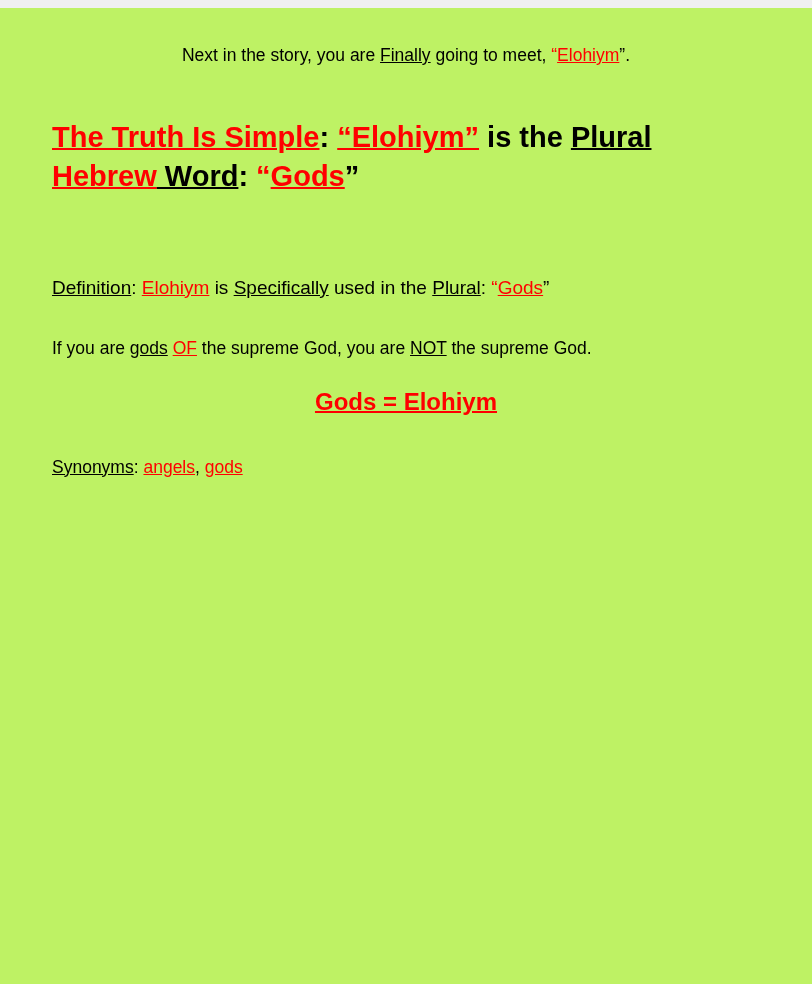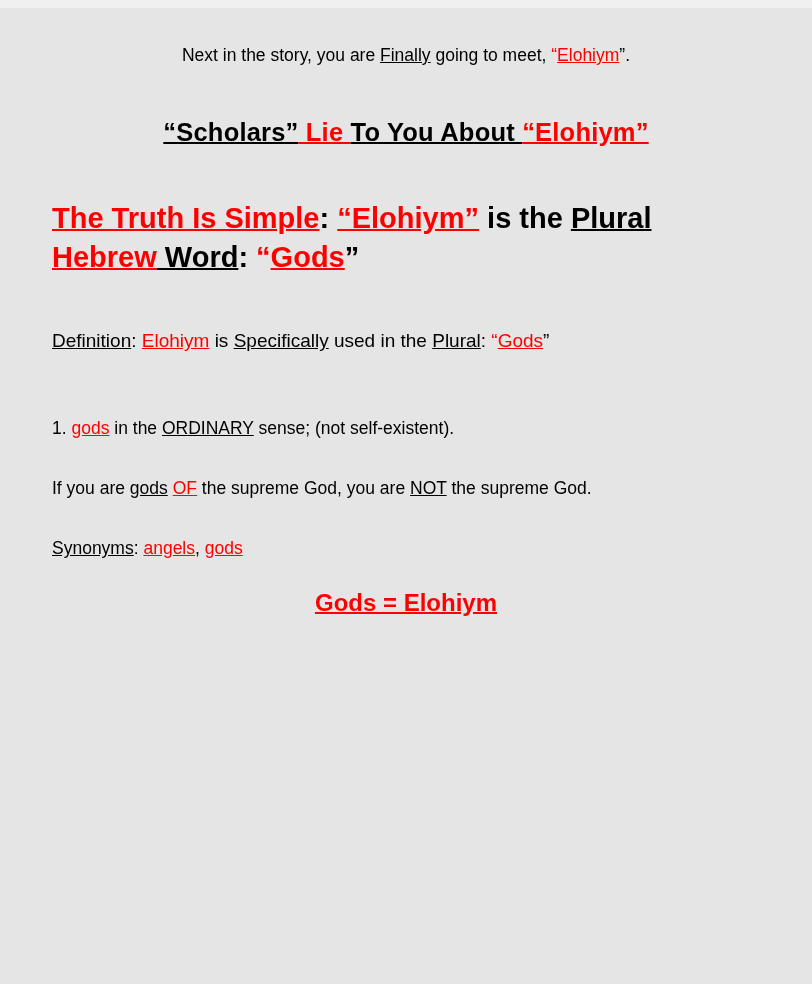--- a/index.html
+++ b/index.html
@@ -11,21 +11,21 @@
     height: 984px;
     background: #ffffff;
     font-family: "Liberation Sans", sans-serif;
     color: #000000;
     overflow: hidden;
   }
   .page {
     position: relative;
     width: 812px;
     height: 984px;
-    background: #e5e5e5;
+    background: #bef264;
     box-sizing: border-box;
   }
   .topbar {
     position: absolute;
     top: 0; left: 0;
     width: 812px;
     height: 8px;
     background: #f0f0f0;
   }
   .content {
@@ -59,21 +59,21 @@
   }
 
   .red { color: #ff0000; }
   .u { text-decoration: underline; text-underline-offset: 1px; }
   .ru { color: #ff0000; text-decoration: underline; text-underline-offset: 1px; }
 
   
   .s1 { margin-top: 36px; }
   .s2 { margin-top: 47px; }
   .s3 { margin-top: 50px; }
-  .s4 { margin-top: 51px; }
+  .s4 { margin-top: 79px; }
   .s5 { margin-top: 52px; }
   .s6 { margin-top: 63px; }
   .s7 { margin-top: 44px; }
   .s8 { margin-top: 55px; }
   .s9 { margin-top: 46px; }
   .s10 { margin-top: 36px; }
   .s11 { margin-top: 46px; }
   .s13 { margin-top: 37px; }
   .s14 { margin-top: 26px; }
 </style>
@@ -81,33 +81,31 @@
 <body>
 
 <div class="page">
 
   <div class="topbar"></div>
 
   <div class="content">
 
     <p class="line center s1"><span>Next in the story, you are </span><span class="u">Finally</span><span> going to meet, </span><span class="red">“</span><span class="ru">Elohiym</span><span>”</span><span>.</span></p>
 
-    <p class="line center h-big s2"><span class="u">“Scholars”</span><span class="ru"> Lie </span><span class="u">To You About </span><span class="ru">“Elohiym”</span></p>
 
     <p class="line left h-mid s3"><span class="ru">The Truth Is Simple</span><span>: </span><span class="ru">“Elohiym”</span><span> is the </span><span class="u">Plural </span><span class="ru">Hebrew</span><span class="u"> Word</span><span>: </span><span class="red">“</span><span class="ru">Gods</span><span>”</span></p>
 
     <p class="line left s4" style="font-size:19px;"><span class="u">Definition</span><span>: </span><span class="ru">Elohiym</span><span> is </span><span class="u">Specifically</span><span> used in the </span><span class="u">Plural</span><span>: </span><span class="red">“</span><span class="ru">Gods</span><span>”</span></p>
 
 
-    <p class="line left s6"><span>1. </span><span class="ru">gods</span><span> in the </span><span class="u">ORDINARY</span><span> sense; (not self-existent).</span></p>
 
 
 
 
     <p class="line left s10"><span>If you are </span><span class="u">gods</span><span> </span><span class="ru">OF</span><span> the supreme God, you are </span><span class="u">NOT</span><span> the supreme God.</span></p>
 
 
+    <p class="line center h-eq s14"><span class="ru">Gods = Elohiym</span></p>
+
     <p class="line left s13"><span class="u">Synonyms</span><span>: </span><span class="ru">angels</span><span>, </span><span class="ru">gods</span></p>
-
-    <p class="line center h-eq s14"><span class="ru">Gods = Elohiym</span></p>
 
   </div>
 </div>
 
 </body></html>

